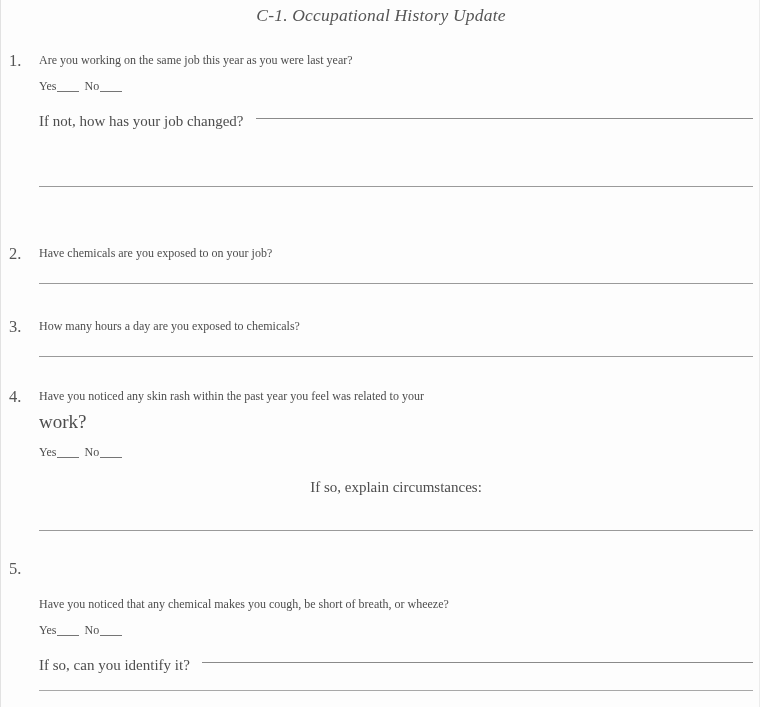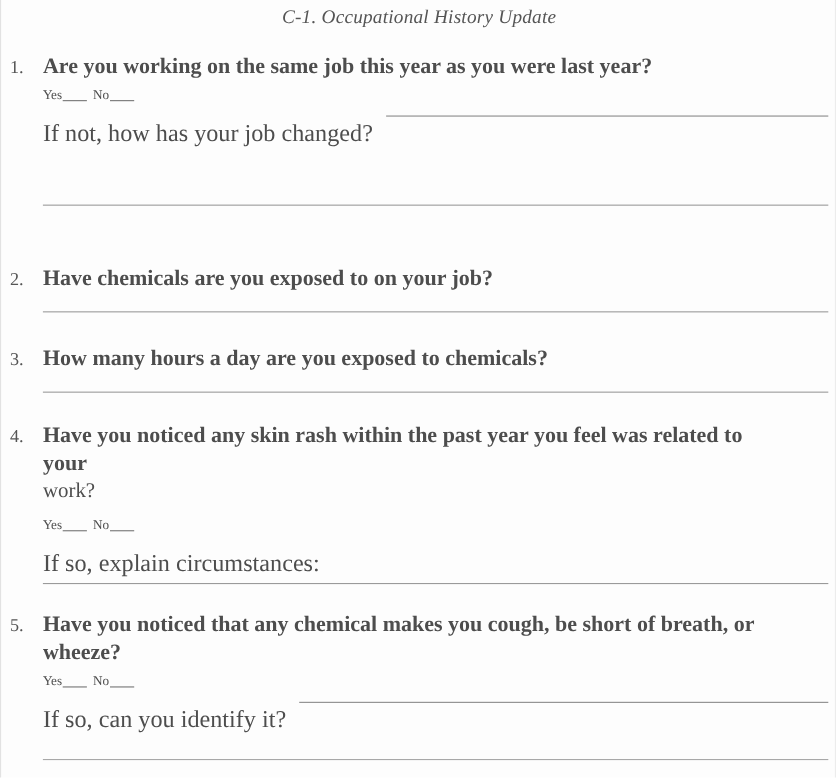--- a/index.html
+++ b/index.html
@@ -51,25 +51,24 @@
   }
   .q-num {
     width: 30px;
     flex: 0 0 30px;
     font-size: 16.5px;
     line-height: 25px;
     color: #555555;
   }
   .q-text {
     flex: 1 1 auto;
-    font-size: 20px;
+    font-size: 12px;
     line-height: 25px;
     color: #4d4d4d;
     max-width: 660px;
-    font-weight: bold;
   }
   .q-cont {
     margin-left: 30px;
     font-size: 19px;
     line-height: 25px;
     color: #4d4d4d;
   }
 
   
   .yesno {
@@ -84,22 +83,22 @@
     width: 22px;
     border-bottom: 1.4px solid #757575;
     vertical-align: -2px;
     margin: 0 2px 0 1px;
   }
 
   
   .subprompt {
     margin-left: 30px;
     display: flex;
-    align-items: flex-start;
-    font-size: 22px;
+    align-items: center;
+    font-size: 15px;
     line-height: 26px;
     color: #4d4d4d;
   }
   .subprompt .label {
     white-space: nowrap;
     flex: 0 0 auto;
   }
   .subprompt .fill {
     flex: 1 1 auto;
     border-bottom: 1.3px solid #8a8a8a;
@@ -167,21 +166,21 @@
     <div class="subprompt" style="margin-top:8px;flex-direction:column;">
       <span class="label">If so, explain circumstances:</span>
       <span class="fill"></span>
     </div>
   </div>
   <div class="rule" style="top:530px;"></div>
 
   <div class="q" style="top:556px;">
     <div class="q-row">
       <div class="q-num">5.</div>
-      <div class="q-text" style="max-width:700px;">Have you noticed that any chemical makes you cough, be short of breath, or wheeze?</div>
+      <div class="q-text" style="max-width:700px;margin-top:36px;">Have you noticed that any chemical makes you cough, be short of breath, or wheeze?</div>
     </div>
     <div class="yesno"><span>Yes</span><span class="blank-short"></span> <span>No</span><span class="blank-short"></span></div>
     <div class="subprompt" style="margin-top:8px;">
       <span class="label">If so, can you identify it?</span>
       <span class="fill"></span>
     </div>
   </div>
   <div class="rule faint" style="top:690px;"></div>
 
 </div>

